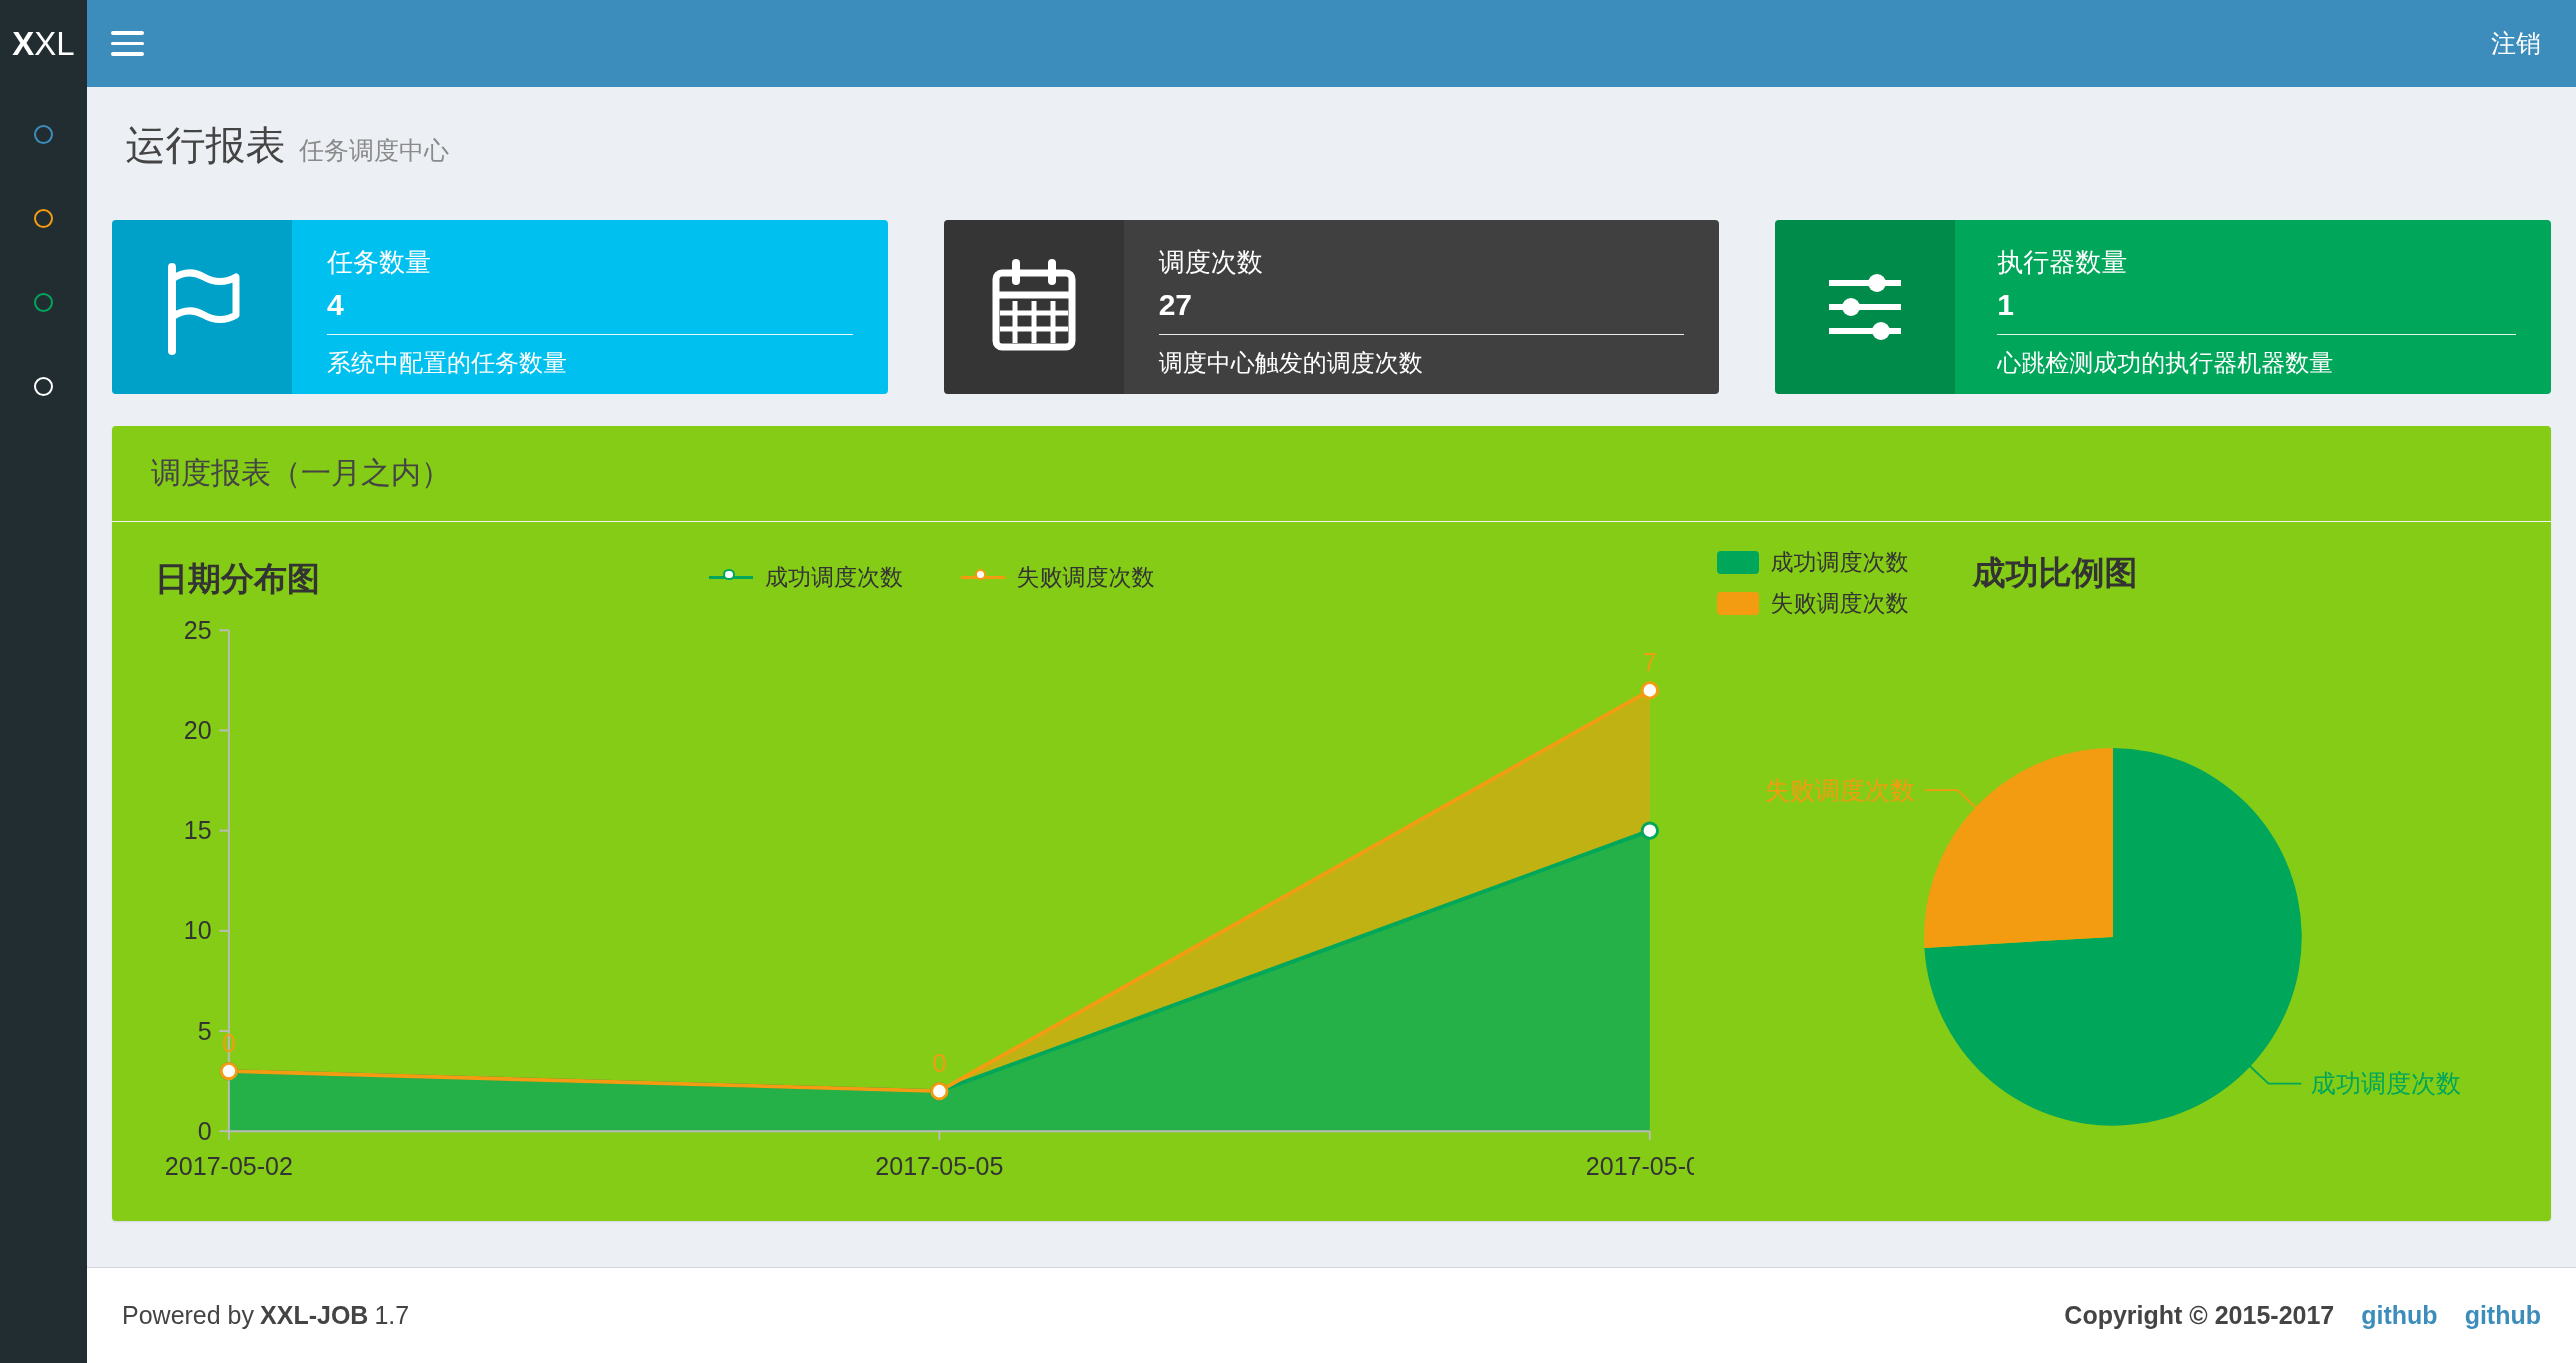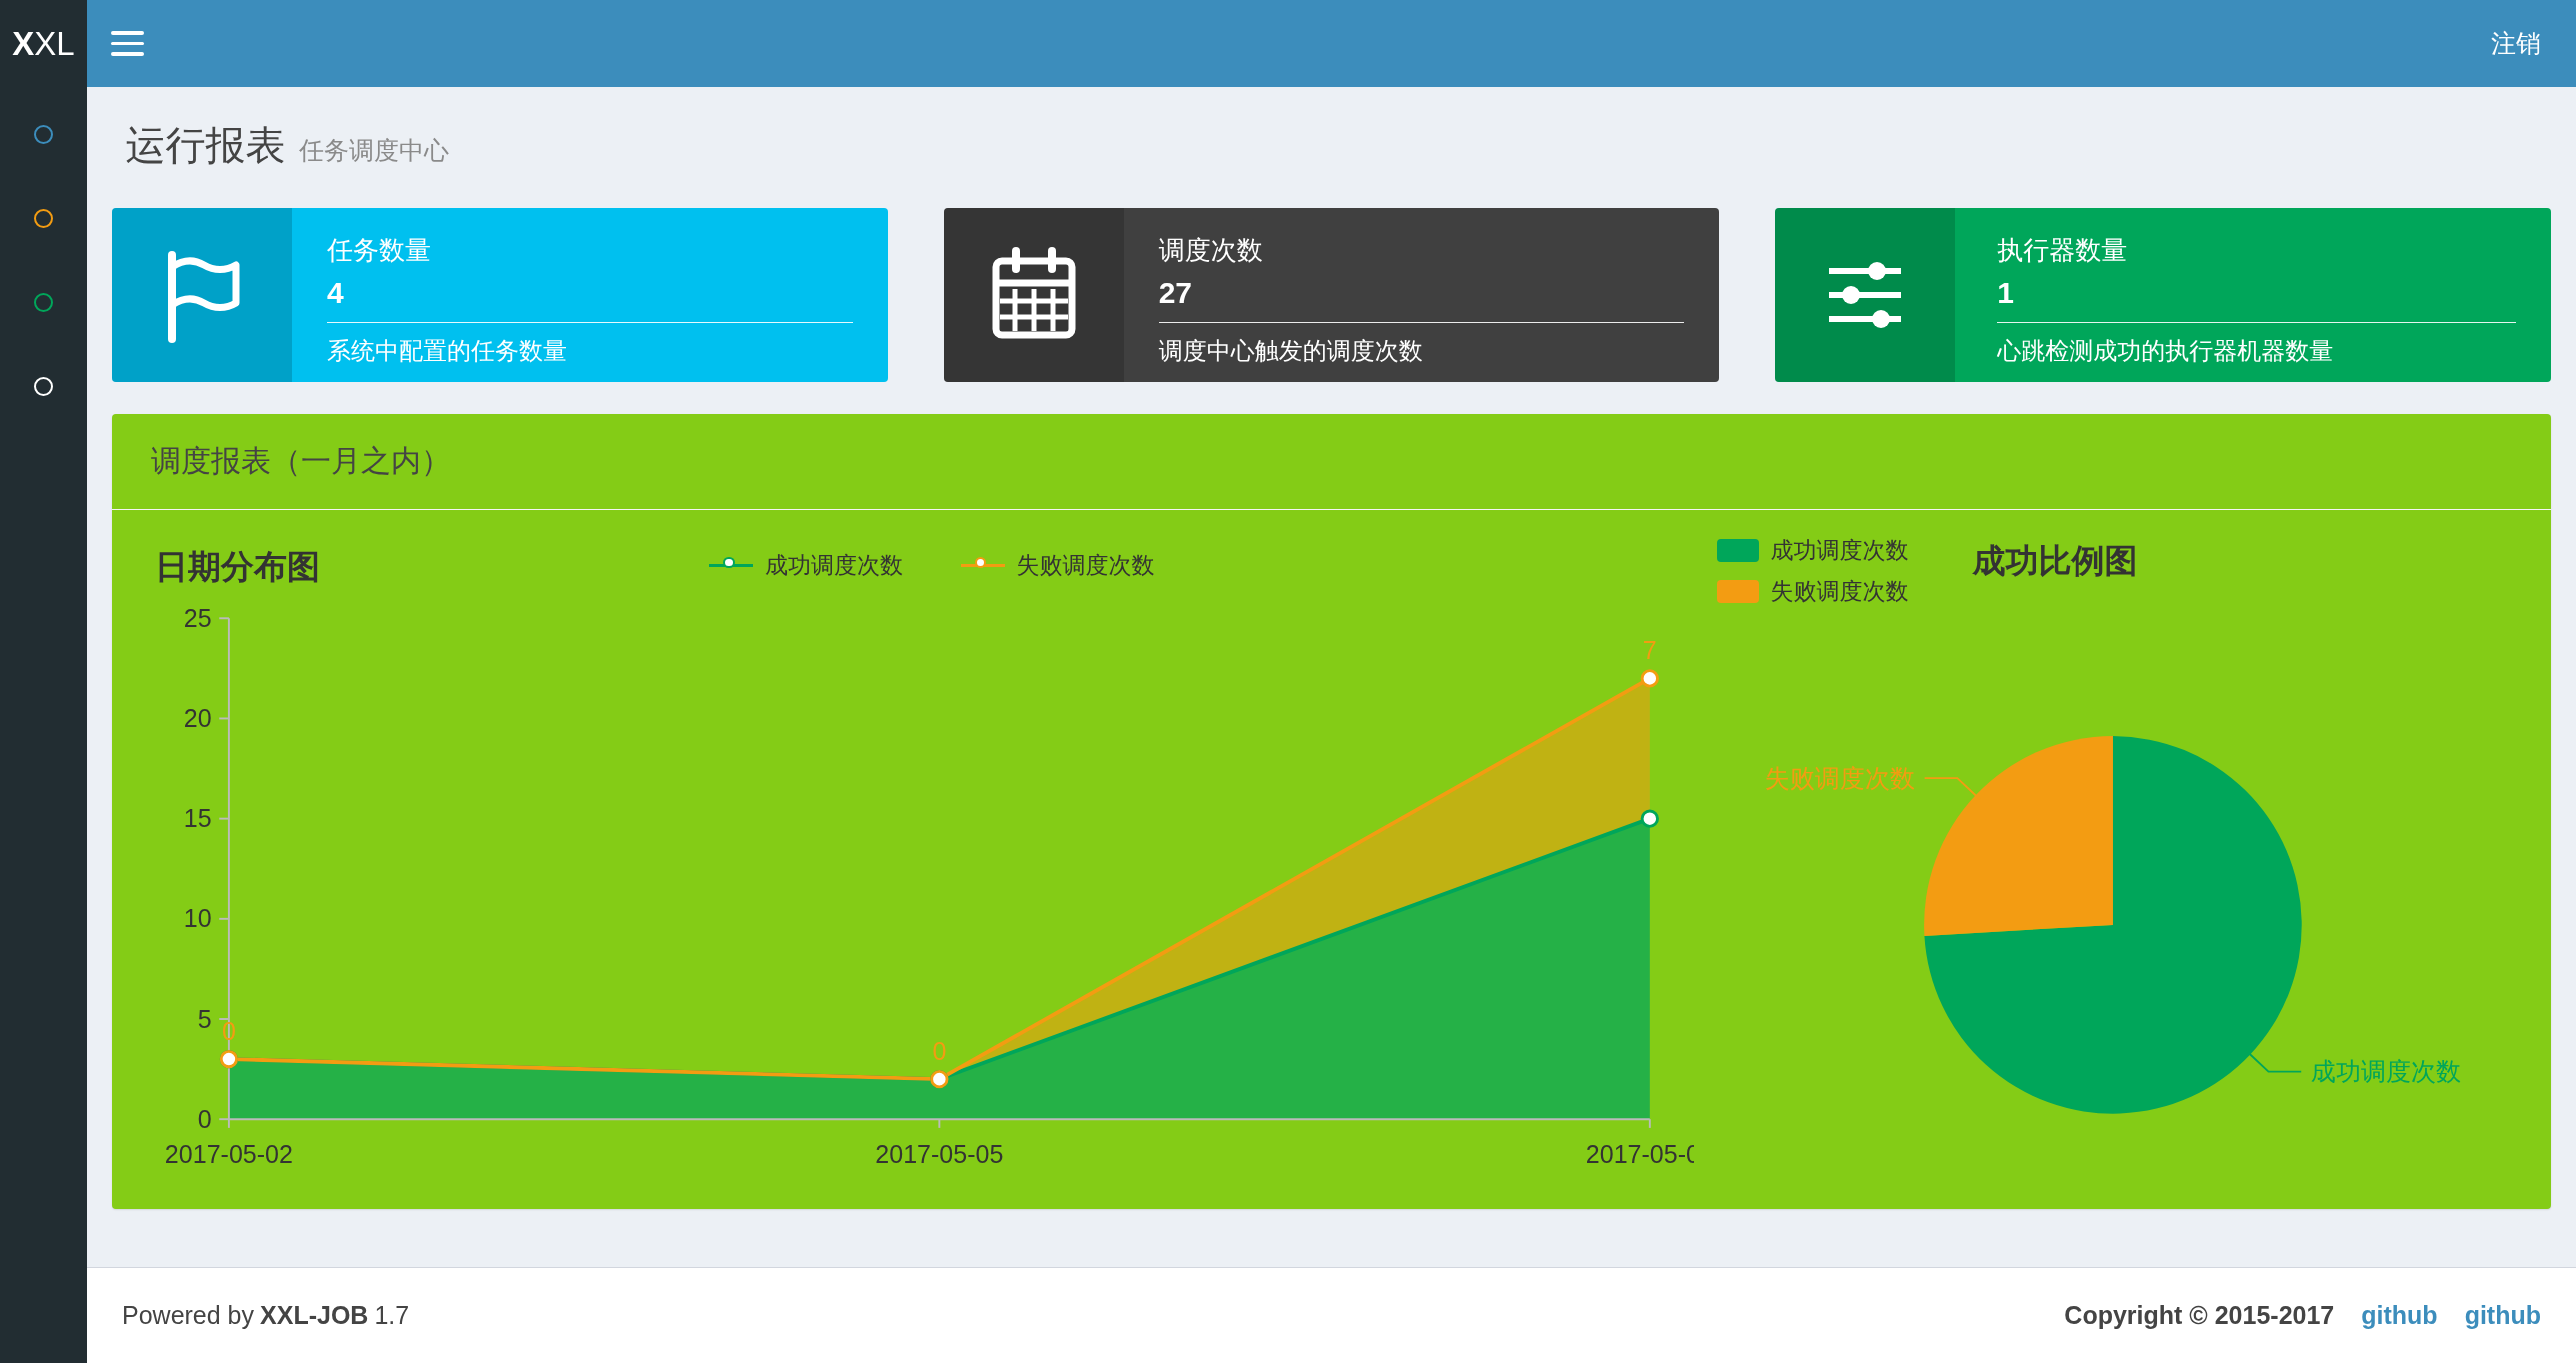--- a/index.html
+++ b/index.html
@@ -21,21 +21,21 @@
 
   
   .main { margin-left: 87px; min-height: 1276px; display: flex; flex-direction: column; background: #ecf0f5; }
   .content { flex: 1; padding: 0 25px; }
   .content-header { padding: 31px 13.5px 35px 13.5px; display: flex; align-items: baseline; }
   .page-title { font-size: 40px; font-weight: 400; color: #444; }
   .page-subtitle { font-size: 25px; color: #8a8a8a; margin-left: 13.5px; }
 
   
   .boxes-row { display: flex; gap: 56px; }
-  .info-box { flex: 1; height: 174px; border-radius: 3.9px; color: #fff; display: flex; overflow: hidden; }
+  .info-box { flex: 1; height: 174px; border-radius: 3.9px; color: #fff; display: flex; overflow: hidden; margin-top: 12px; }
   .info-box-icon { width: 180px; background: rgba(0,0,0,0.16); display: flex; align-items: center; justify-content: center; flex: none; }
   .info-box-body { flex: 1; padding: 17.4px 35px 0 35px; }
   .ib-title { font-size: 26px; margin-top: 7.7px; }
   .ib-value { font-size: 30px; font-weight: 700; margin-top: 7.7px; }
   .ib-divider { border: 0; border-top: 1.9px solid rgba(255,255,255,0.9); margin: 12.5px 0 11.6px 0; }
   .ib-desc { font-size: 24px; }
 
   
   .panel { background: #84cc16; border-radius: 3.9px; margin-top: 32px; box-shadow: 0 1px 1.9px rgba(0,0,0,0.1); }
   .panel-header { padding: 27px 39px; font-size: 30px; color: #444; border-bottom: 1.9px solid #f4f4f4; }

